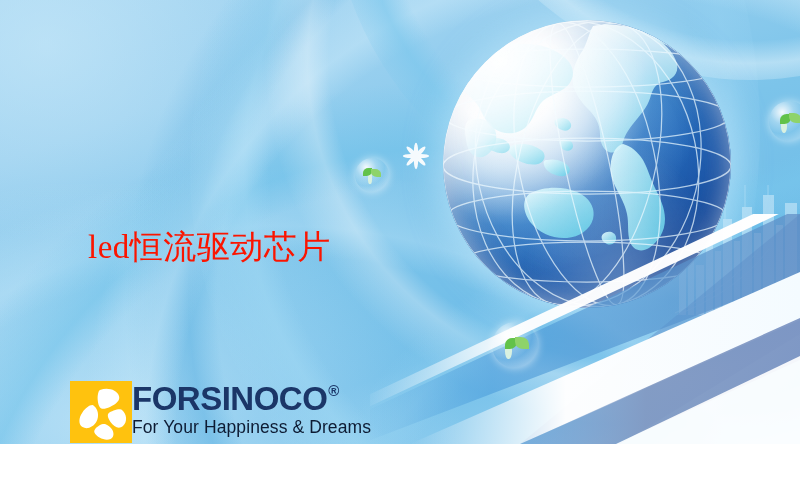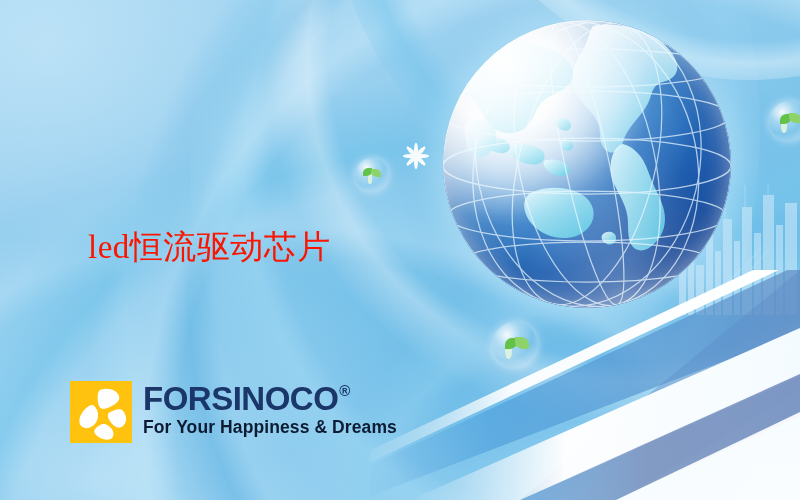--- a/index.html
+++ b/index.html
@@ -1,20 +1,20 @@
 <!DOCTYPE html>
 <html><head>
 <meta charset="utf-8">
 <style>
   html,body{margin:0;padding:0;background:#fff;}
   body{font-family:"Liberation Sans","DejaVu Sans",sans-serif;}
 
   #stage{
     position:relative;
-    width:800px;height:500px;
+    width:800px;height:444px;
     overflow:hidden;
     background:linear-gradient(160deg,#a8d7f2 0%,#9ed2f0 22%,#7cc4ea 50%,#6fbde8 70%,#8ecdef 88%,#bfe2f6 100%);
   }
 
   
   .swirl{position:absolute;border-radius:50%;pointer-events:none;}
 
   .sw1{left:250px;top:-320px;width:760px;height:760px;
        background:radial-gradient(circle at 50% 50%, rgba(255,255,255,0) 56%, rgba(255,255,255,.30) 60%, rgba(255,255,255,0) 68%);}
   .sw2{left:190px;top:-270px;width:880px;height:880px;
@@ -70,27 +70,27 @@
   
   #headline{position:absolute;left:88px;top:168px;width:330px;
     color:#fb1500;font-size:33px;line-height:1.62;font-weight:400;letter-spacing:.5px;
     font-family:"Liberation Serif","DejaVu Serif",serif;white-space:pre-line;}
   #headline .l1{display:block;}
   #headline .l2{display:block;padding-left:12px;}
 
   
   #logo{position:absolute;left:70px;top:381px;display:flex;align-items:flex-start;}
   #logo-mark{width:62px;height:62px;background:#FFC20E;flex:0 0 auto;position:relative;}
-  #logo-text{margin-left:11px;padding-top:1px;}
+  #logo-text{padding-top:1px;}
   #logo-word{display:flex;align-items:flex-start;color:#1b3668;
     font-weight:bold;font-size:33px;letter-spacing:-0.5px;line-height:1;
     font-family:"Liberation Sans","DejaVu Sans",sans-serif;}
   #logo-reg{font-size:15px;line-height:1;margin-left:1px;margin-top:1px;}
   #logo-tag{margin-top:4px;color:#0d1b33;font-size:17.5px;letter-spacing:.1px;line-height:1;
-    font-family:"Liberation Sans","DejaVu Sans",sans-serif;font-weight:bold;}
+    font-family:"Liberation Sans","DejaVu Sans",sans-serif;}
 
   
   .bubble{position:absolute;border-radius:50%;
     background:radial-gradient(circle at 33% 28%, rgba(255,255,255,.92) 0%, rgba(255,255,255,.30) 30%, rgba(255,255,255,.06) 55%, rgba(255,255,255,.34) 84%, rgba(255,255,255,.75) 96%, rgba(255,255,255,0) 100%);
     box-shadow:0 0 8px rgba(255,255,255,.55);}
   .bubble .leaf{position:absolute;border-radius:60% 0 60% 0;background:#62c24a;}
   .bubble .leaf2{position:absolute;border-radius:0 60% 0 60%;background:#8ed36a;}
   .bubble .stem{position:absolute;background:#d9f1e0;border-radius:40%;}
 </style>
 </head>

